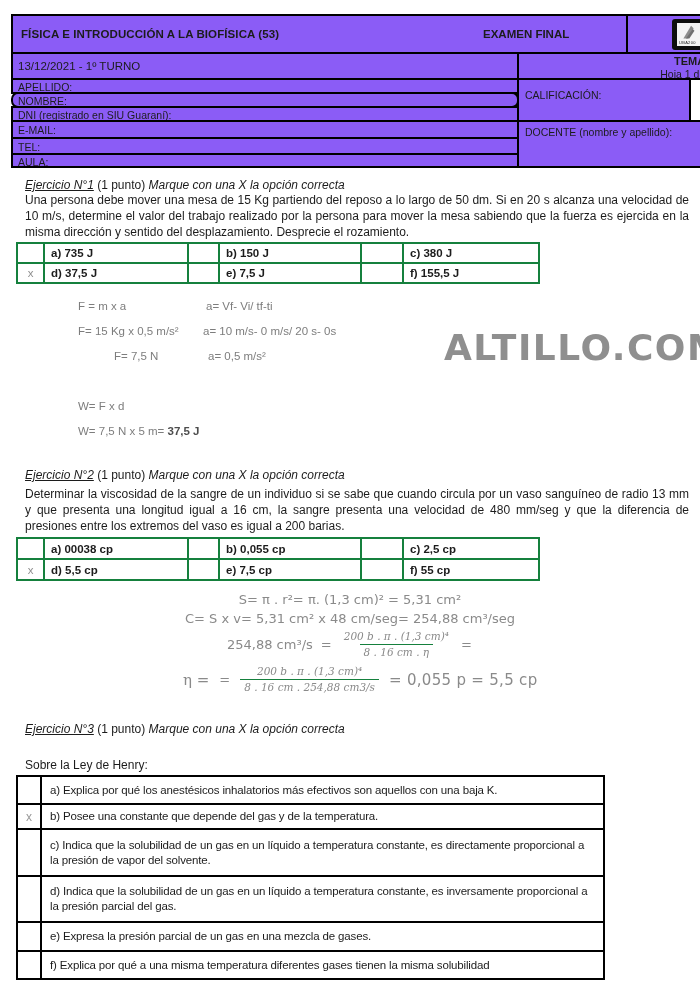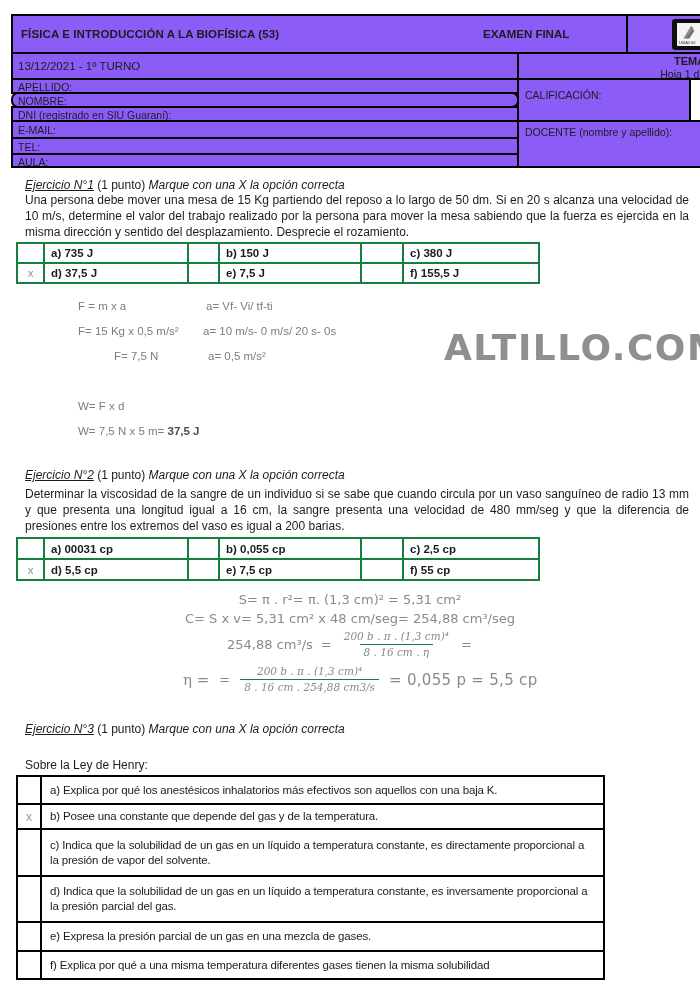--- a/index.html
+++ b/index.html
@@ -162,21 +162,21 @@
     <span class="ex-title">Ejercicio N°2</span>
     <span class="ex-points">(1 punto)</span>
     <span class="ex-instr">Marque con una X la opción correcta</span>
   </div>
   <div class="para" style="left:25px; top:486px; width:664px; line-height:16.2px;">Determinar la viscosidad de la sangre de un individuo si se sabe que cuando circula por un vaso sanguíneo de radio 13 mm y que presenta una longitud igual a 16 cm, la sangre presenta una velocidad de 480 mm/seg y que la diferencia de presiones entre los extremos del vaso es igual a 200 barias.</div>
 
   <table class="opts" style="left:16px; top:537px;">
     <tbody>
         <tr>
       <td class="mark" style="width:27px; height:21px;"></td>
-      <td style="width:144px;">a) 00031 cp</td>
+      <td style="width:144px;">a) 00038 cp</td>
       <td class="mark" style="width:31px;"></td>
       <td style="width:142px;">b) 0,055 cp</td>
       <td class="mark" style="width:42px;"></td>
       <td style="width:136px;">c) 2,5 cp</td>
     </tr>
     <tr>
       <td class="mark" style="height:21px;">x</td>
       <td>d) 5,5 cp</td>
       <td class="mark"></td>
       <td>e) 7,5 cp</td>

